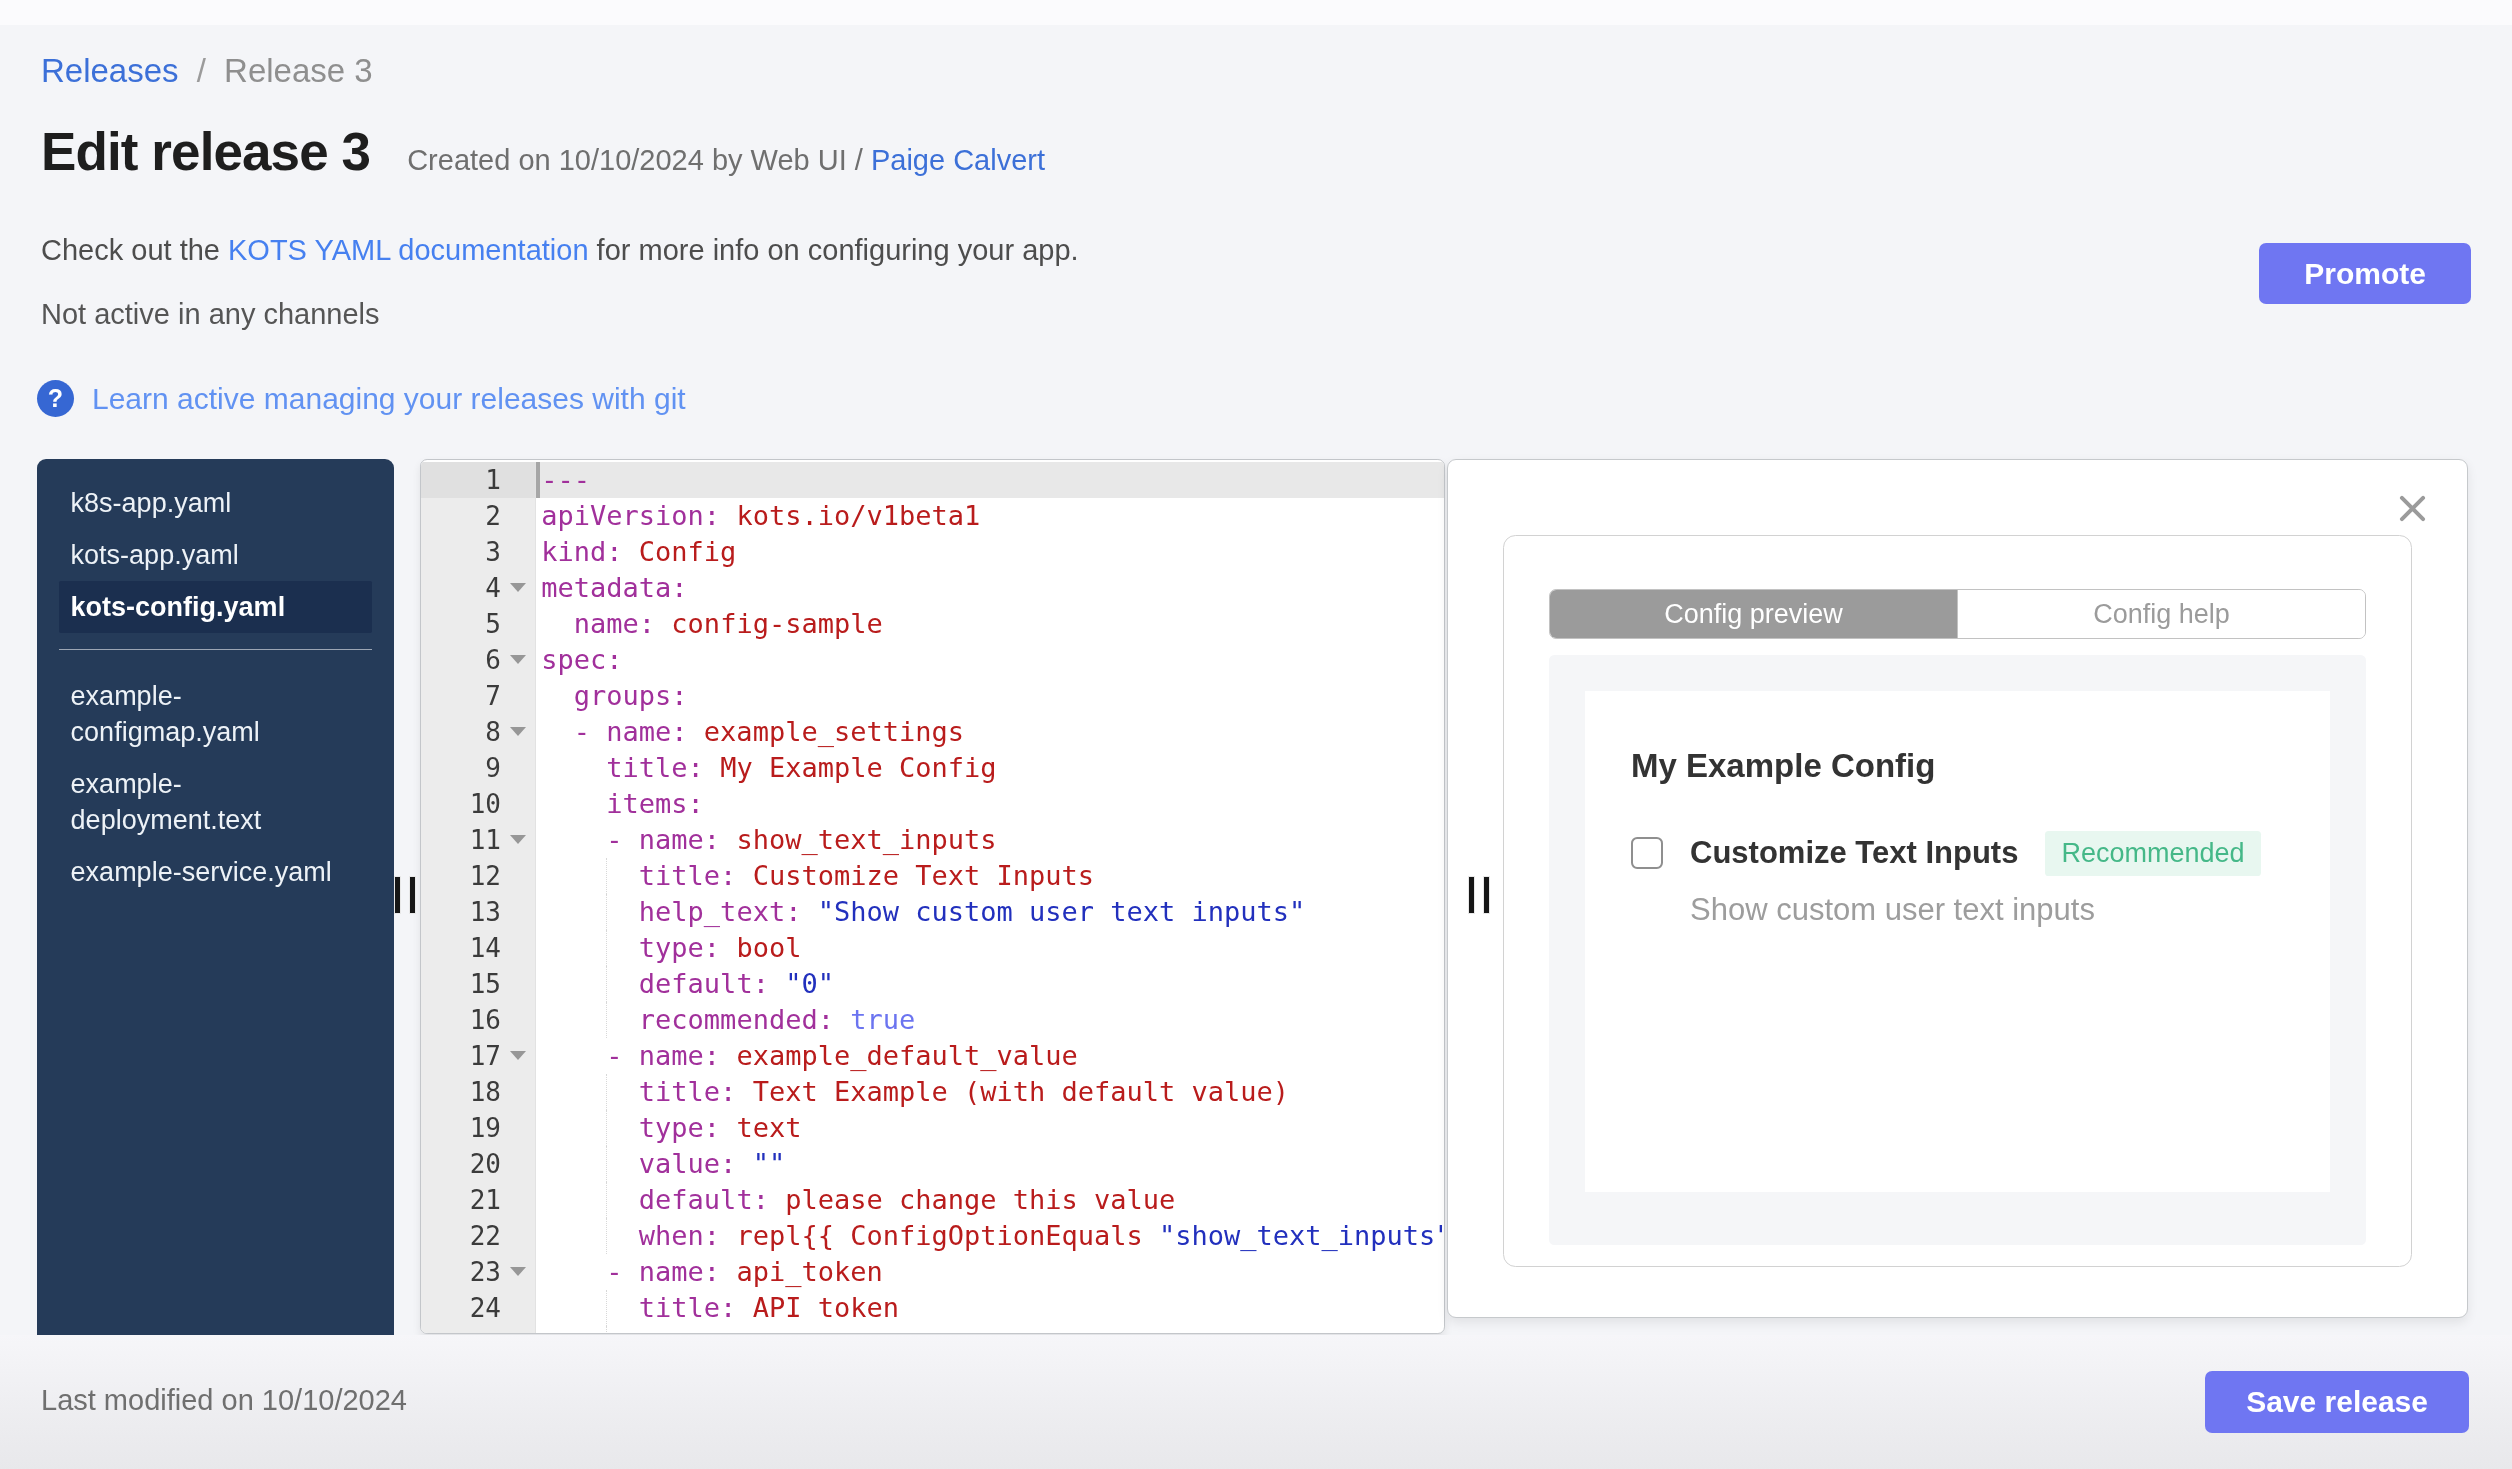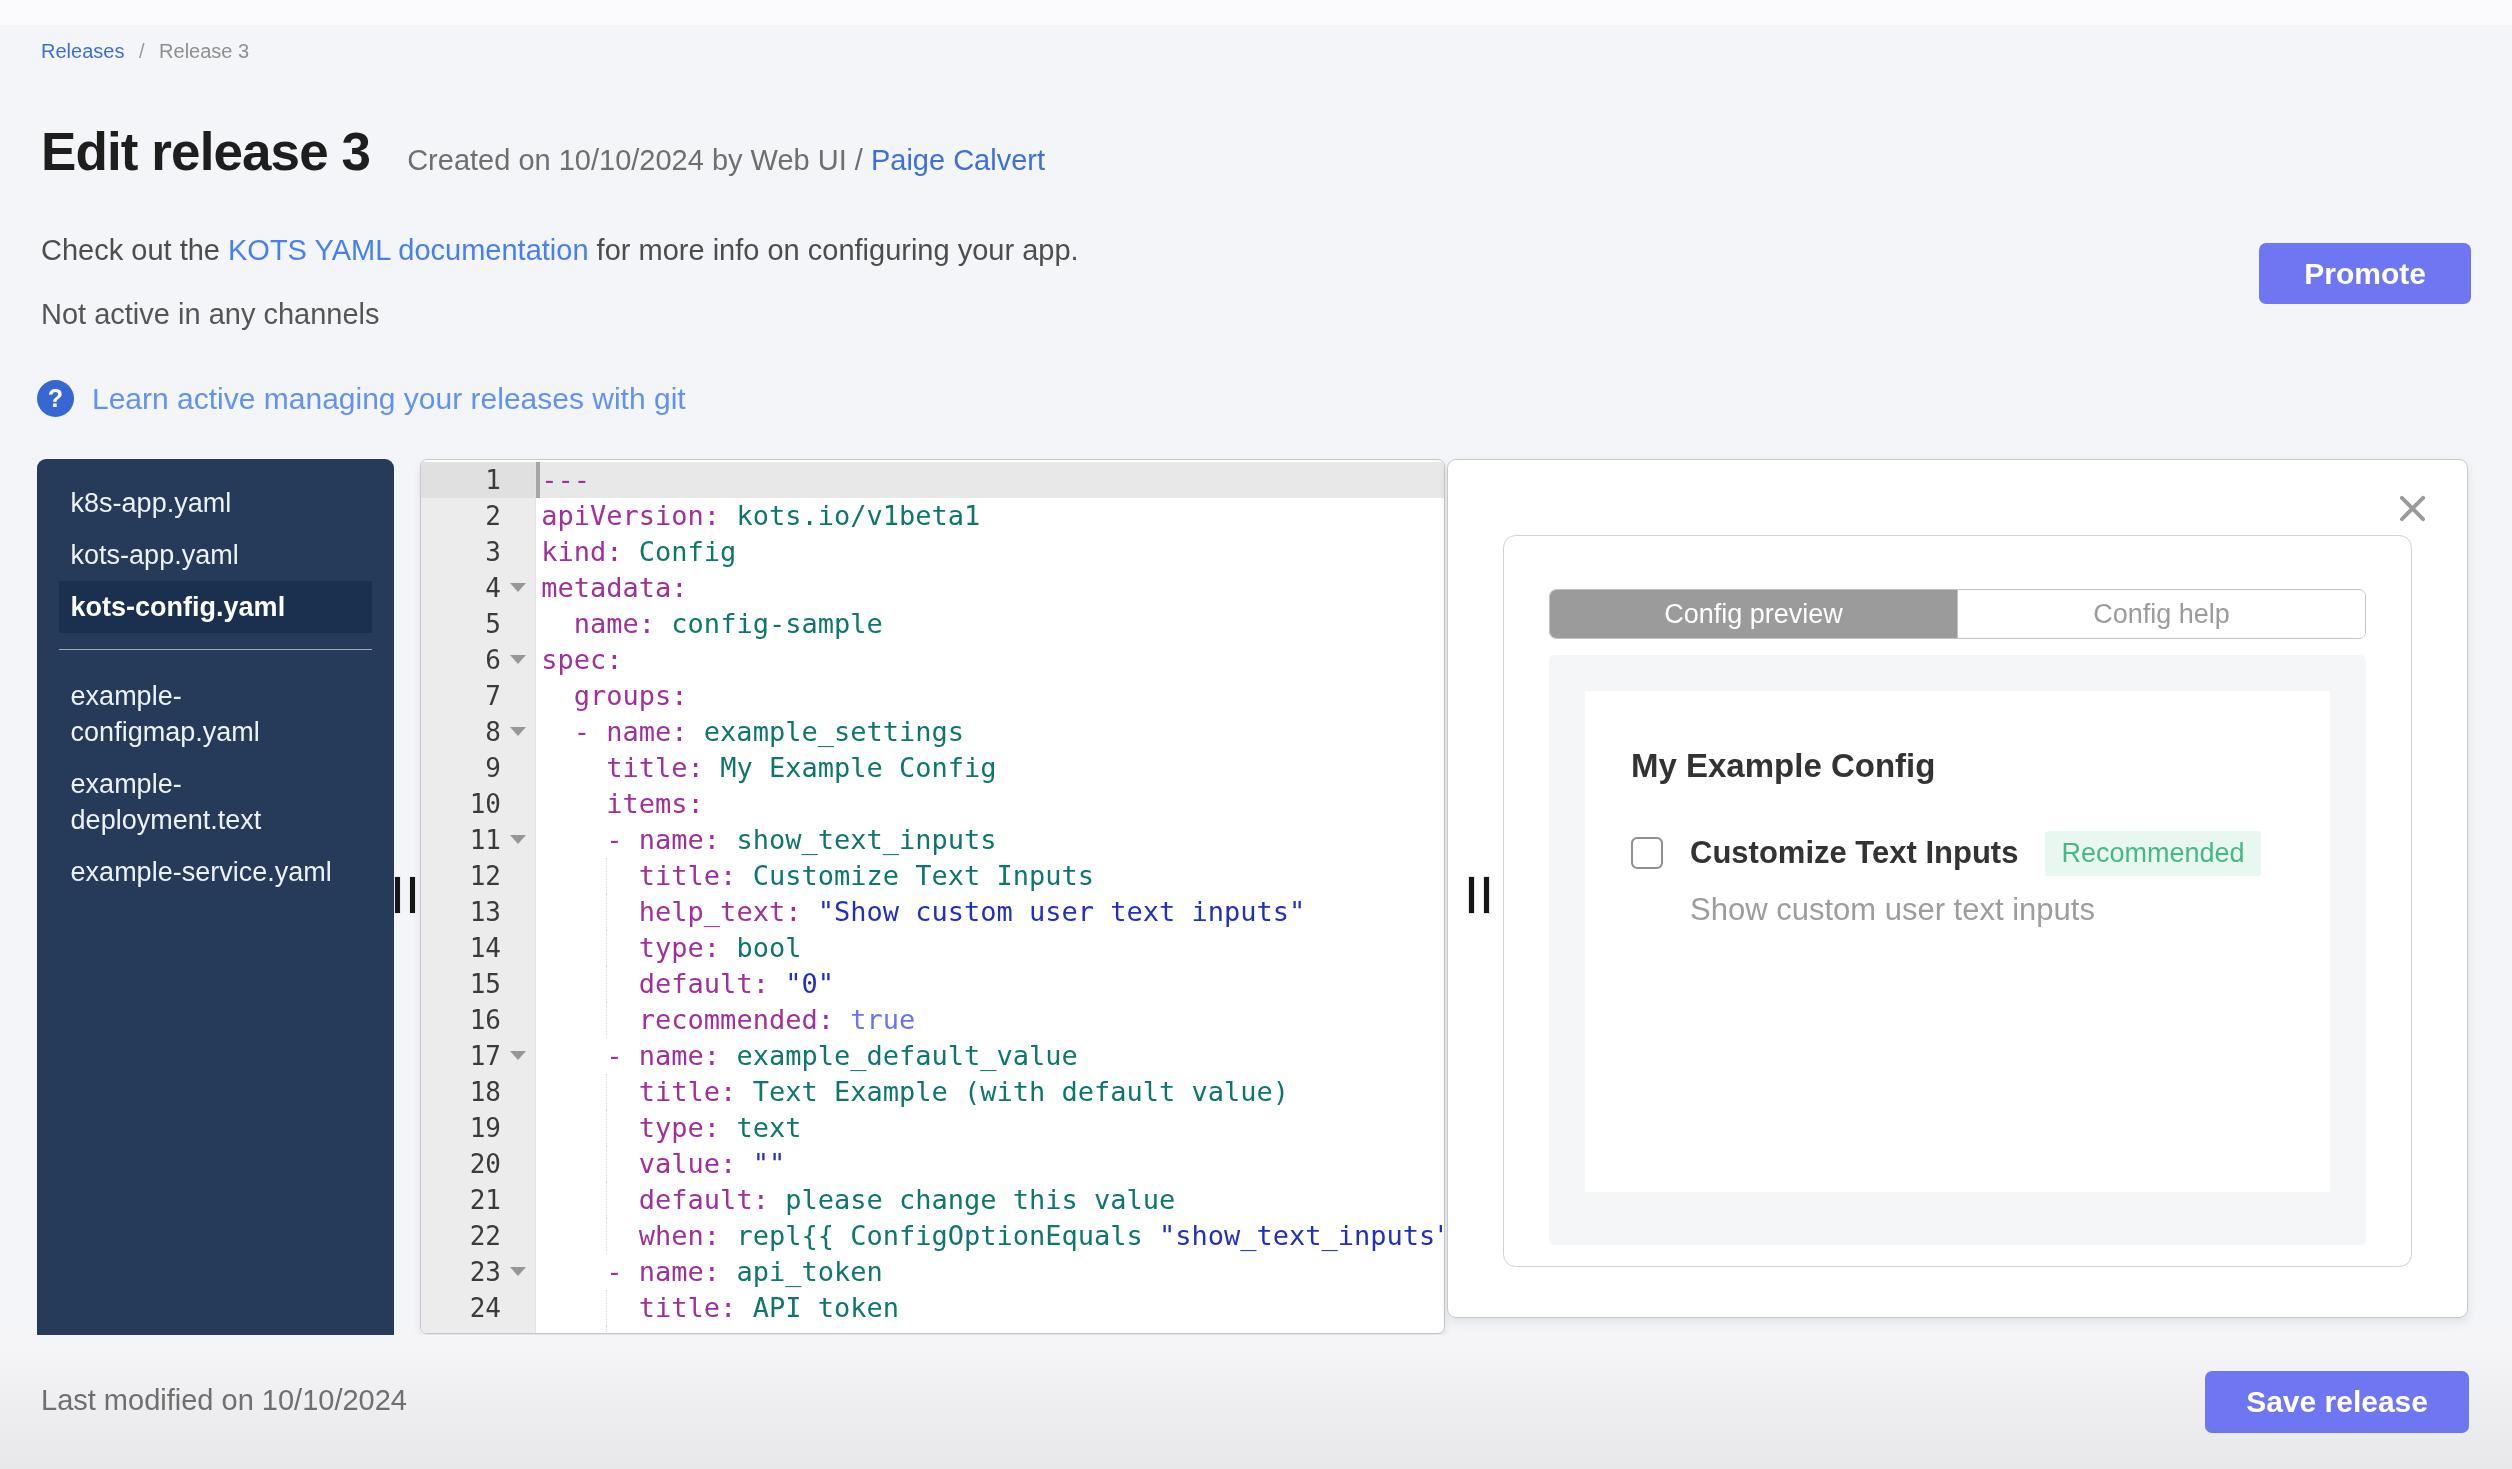--- a/index.html
+++ b/index.html
@@ -3,21 +3,21 @@
 <meta charset="utf-8">
 <style>
   html,body{margin:0;padding:0;width:2512px;height:1469px;overflow:hidden;
     background:#F4F5F8;font-family:"Liberation Sans",sans-serif;position:relative;}
   .abs{position:absolute;}
   a{text-decoration:none;cursor:pointer;}
 
   .top-strip{top:0;left:0;right:0;height:25px;background:#FBFBFD;}
 
   
-  .breadcrumb{left:41px;top:40px;font-size:20px;text-align:right;}
+  .breadcrumb{left:41px;top:52px;font-size:33px;text-align:right;}
   .breadcrumb a{color:var(--link-blue);}
   .bc-sep{color:#9B9B9B;margin:0 9px;}
   .bc-cur{color:#8F8F8F;}
 
   .title-row{left:41px;top:121px;display:flex;align-items:baseline;gap:37px;}
   .page-title{margin:0;font-size:53px;font-weight:800;color:#1E1E1E;letter-spacing:-0.9px;}
   .created{font-size:29px;color:#6F6F6F;}
   .created a{color:var(--link-blue);}
 
   .promote-btn{right:41px;top:210px;height:61px;padding:0 45px;background:var(--accent);
@@ -65,21 +65,21 @@
     border-top:9.8px solid #979797;cursor:pointer;}
   .code{flex:1;position:relative;font-family:"DejaVu Sans Mono",monospace;font-size:27px;
     line-height:36px;white-space:pre;padding-left:5.3px;overflow:hidden;color:#1B1B1B;cursor:text;}
   .ed-row.active .gut{background:#E0E0E0;}
   .ed-row.active .code{background:#E8E8E8;}
   .cursor{position:absolute;left:0;top:0;width:3.6px;height:100%;background:#A6A6A6;}
   .guide{position:absolute;left:70px;top:0;height:100%;border-left:1.8px dotted #D8D8D8;}
   .tk-key{color:var(--yaml-key);}
   .tk-string{color:var(--yaml-string);}
   .tk-bool{color:var(--yaml-bool);}
-  .tk-plain{color:#0f766e;}
+  .tk-plain{color:#b91c1c;}
 
   
   .preview{left:1447px;top:459px;width:1021px;height:859px;background:#fff;
     border:1.8px solid #C6C9CC;border-radius:9px;box-sizing:border-box;
     box-shadow:0 4.5px 10.7px rgba(0,0,0,.08);}
   .close-btn{position:absolute;top:30px;right:36px;width:37px;height:37px;cursor:pointer;}
   .inner-box{position:absolute;left:55px;right:55px;top:75px;bottom:50px;
     border:1.8px solid #D2D2D2;border-radius:12.5px;}
   .tabs{position:absolute;left:45px;right:45px;top:25px;height:50px;display:flex;
     border:1.8px solid #C2C2C2;border-radius:7.1px;overflow:hidden;box-sizing:border-box;margin-top:28px;}

